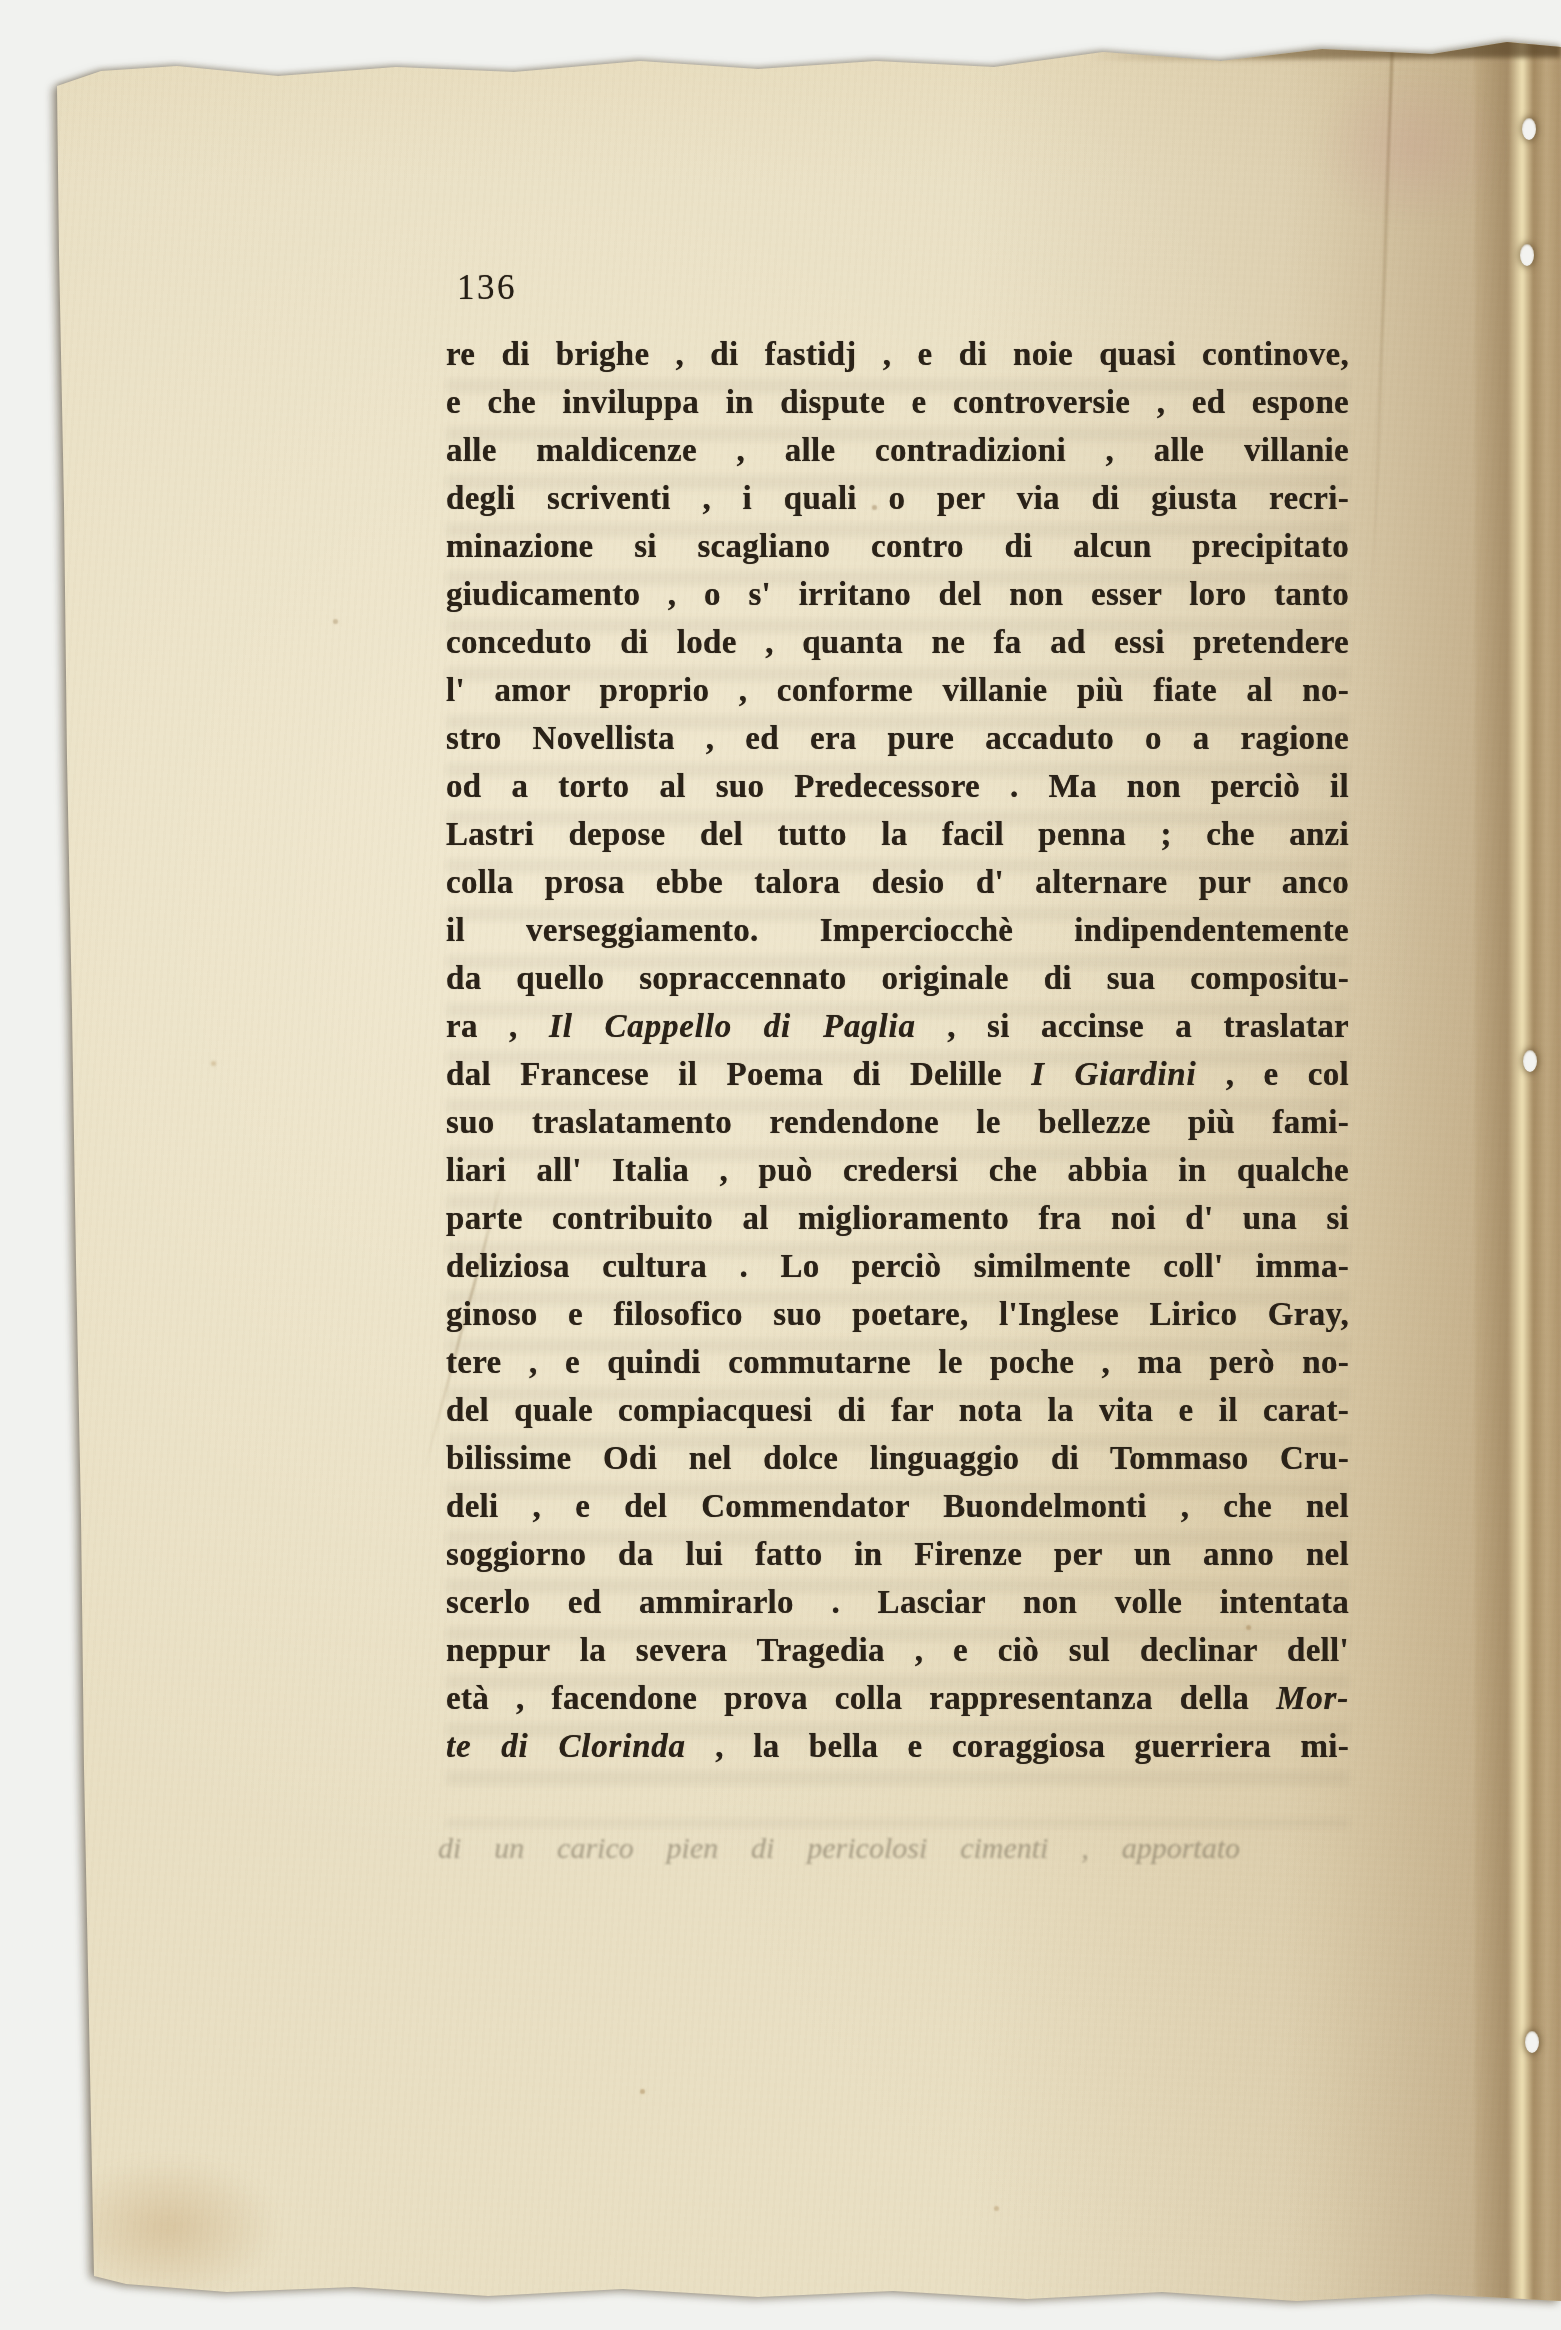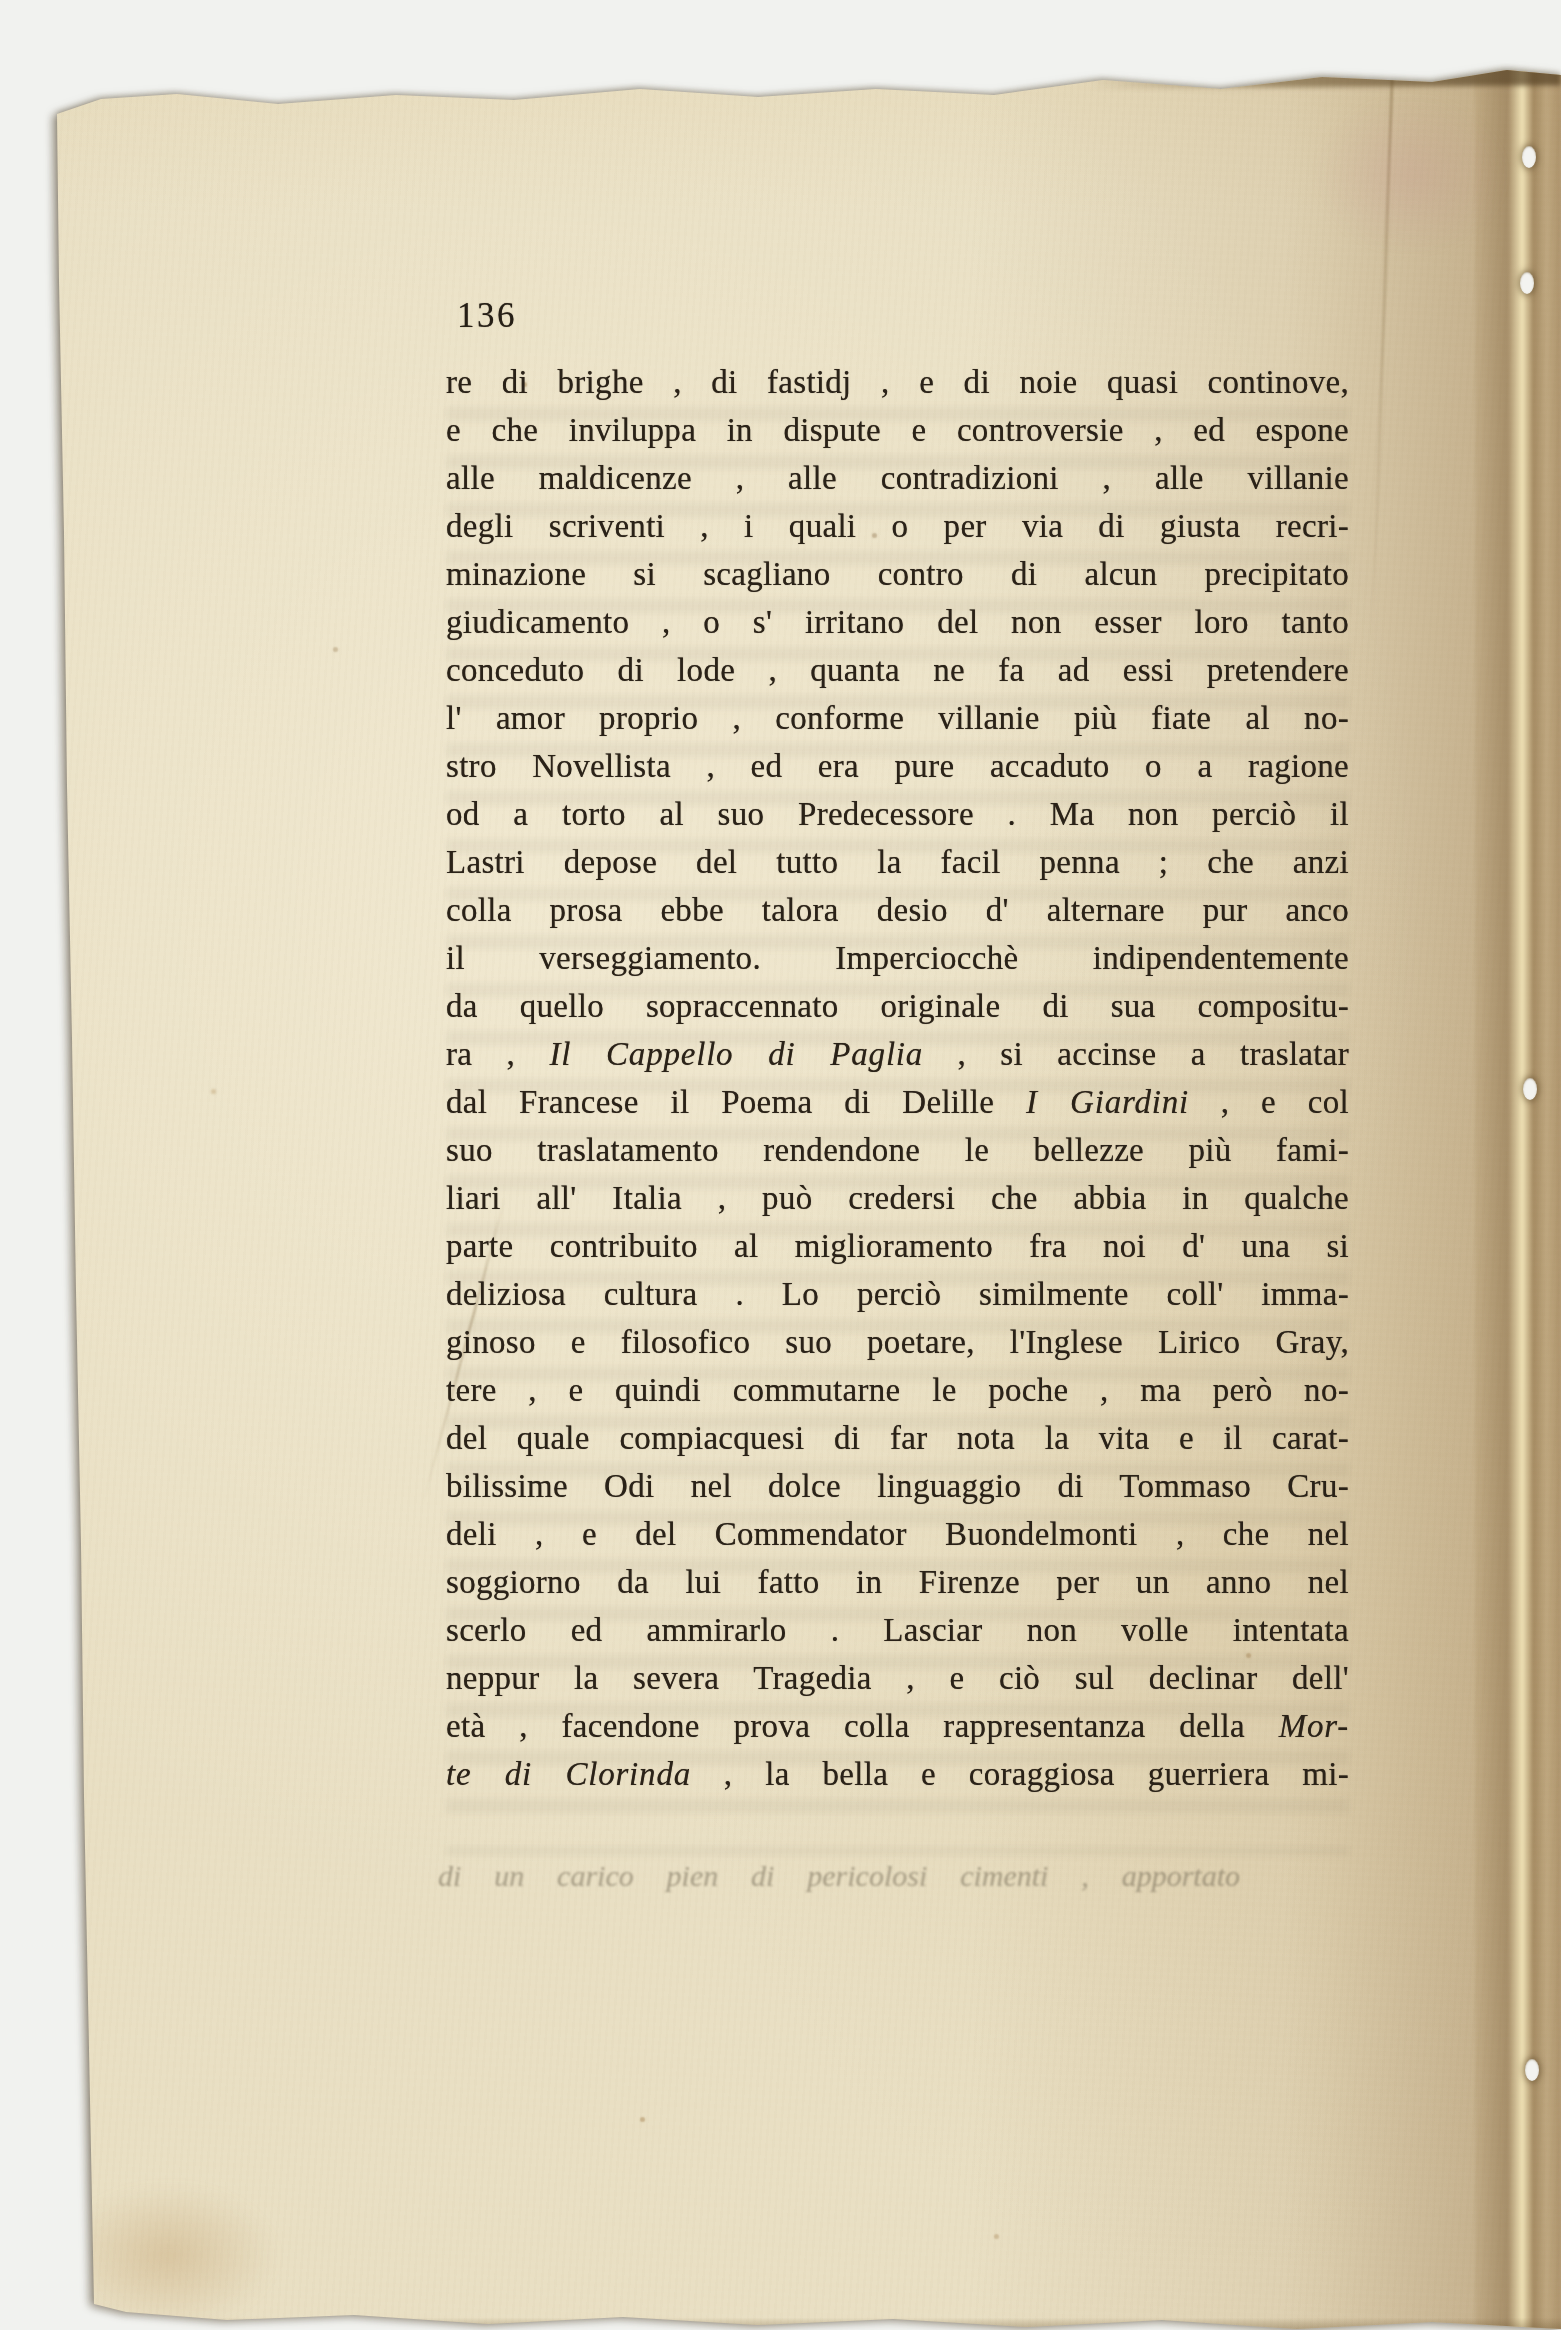--- a/index.html
+++ b/index.html
@@ -7,21 +7,20 @@
     width:1561px; height:2330px;
     background:#f1f2ef;
     position:relative;
     overflow:hidden;
     font-family:"Liberation Serif","DejaVu Serif",serif;
   }
 
   .paper-wrap {
     position:absolute; inset:0;
     filter: drop-shadow(-3.4px 2.5px 4.2px rgba(70,55,30,.45)) drop-shadow(0 -1.7px 2.5px rgba(70,55,30,.3));
-    margin-top: 28px;
   }
   .paper {
     position:absolute; inset:0;
     clip-path: polygon(
       57px 86px, 101px 71px, 177px 66px, 278px 76px, 396px 67px,
       514px 72px, 640px 61px, 758px 69px, 876px 61px, 994px 67px,
       1103px 52px, 1221px 61px, 1322px 49px, 1432px 54px, 1507px 42px, 1561px 47px,
       1561px 2301px, 1432px 2294px, 1297px 2301px, 1162px 2292px,
       1027px 2299px, 893px 2291px, 758px 2297px, 623px 2289px,
       488px 2296px, 354px 2287px, 227px 2292px, 126px 2284px, 94px 2276px,
@@ -119,20 +118,21 @@
   .text-block {
     position:absolute; left:446px; top:330px; width:903px;
     color:#2a2218;
   }
   .line {
     height:48px; line-height:48px;
     font-size:33px; letter-spacing:0.3px;
     text-align:justify; text-align-last:justify;
     text-shadow:0 0 0.8px rgba(48,38,26,.72);
     white-space:normal;
+    font-weight:bold;
   }
   .line .it { font-style:italic; letter-spacing:0.8px; }
   .ghost-line {
     position:absolute; left:438px; top:1826px; width:802px;
     font-size:30px; line-height:44px; font-style:italic;
     color:rgba(112,102,82,.55);
     text-align:justify; text-align-last:justify;
     filter:blur(1.2px);
   }
 </style>

